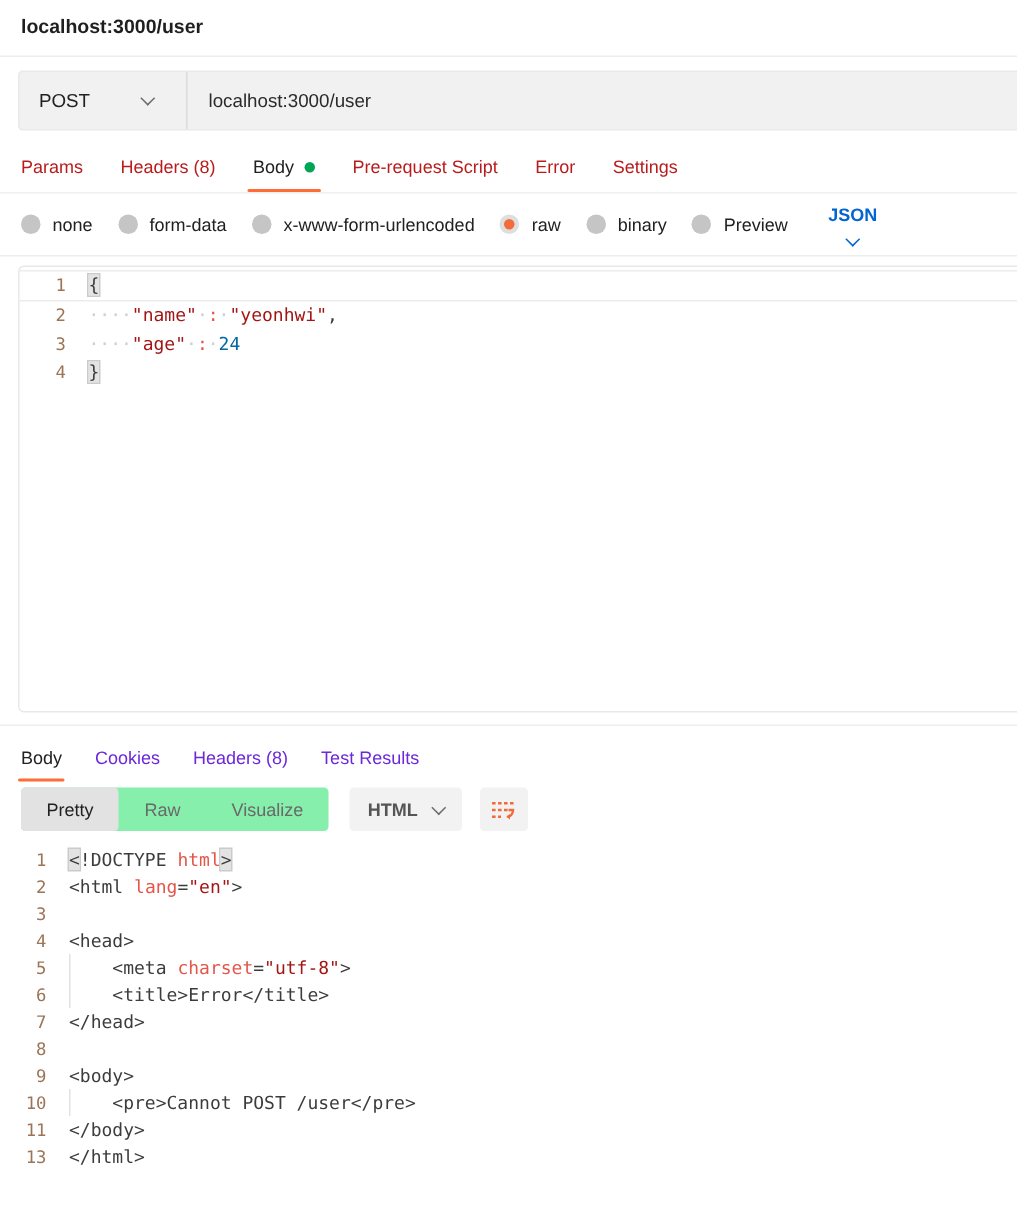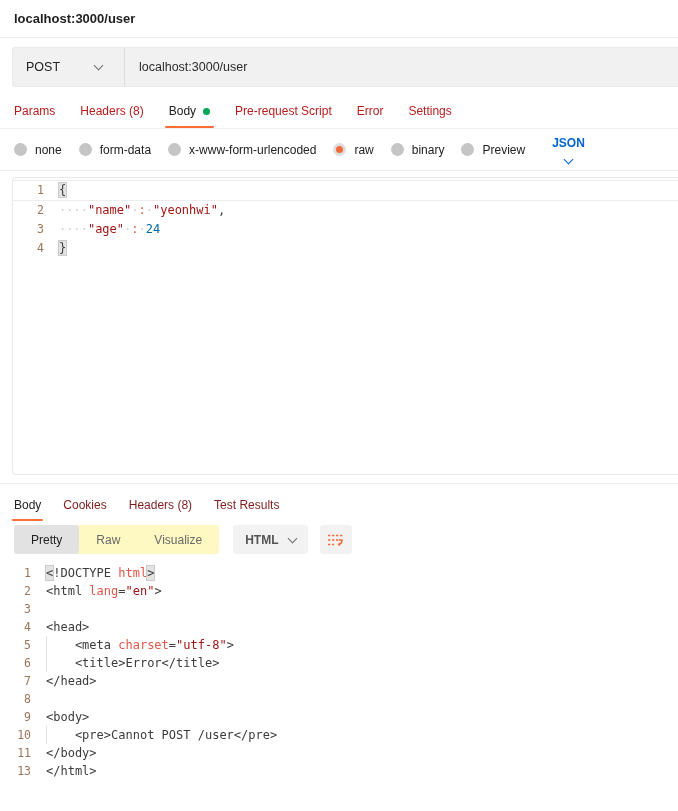--- a/index.html
+++ b/index.html
@@ -56,27 +56,27 @@
   .tk-str { color:#a31515; }
   .tk-pun { color:#e4564a; }
   .tk-num { color:#0369a1; }
   .tk-attr { color:#e4564a; }
   .tk-plain { color:#3c3c3c; }
   .code.guide { box-shadow:inset 1px 0 0 #e2e2e2; }
 
   
   .response-section { border-top:1px solid #ededed; margin-top:8px; }
   .resp-tabs { display:flex; gap:22px; padding:8px 14px 0; }
-  .resp-tab { font-size:12px; color:#7f1d1d; padding:6px 0 9px; position:relative; cursor:pointer; }
+  .resp-tab { font-size:12px; color:#6d28d9; padding:6px 0 9px; position:relative; cursor:pointer; }
   .resp-tab.active { color:#212121; }
   .resp-tab.active::after { content:""; position:absolute; left:-2px; right:-2px; bottom:0;
     height:2px; background:#ff6c37; border-radius:1px; }
 
   .resp-toolbar { display:flex; align-items:center; padding:4px 14px 0; gap:14px; }
-  .seg-group { display:flex; background:#fef9c3; border-radius:3px; padding:0; height:29px;
+  .seg-group { display:flex; background:#86efac; border-radius:3px; padding:0; height:29px;
     align-items:stretch; }
   .seg { font-size:12px; color:#696969; padding:0 17px; display:flex; align-items:center;
     border-radius:3px; cursor:pointer; }
   .seg.selected { background:#e2e2e2; color:#212121; }
   .pill { background:#f2f2f2; border-radius:3px; height:29px; display:flex; align-items:center;
     padding:0 12px; gap:10px; cursor:pointer; }
   .pill-label { font-size:12px; font-weight:700; color:#555; }
   .resp-code { padding:10px 0 0 0; }
 
   .icon-btn { width:32px; justify-content:center; padding:0; }

